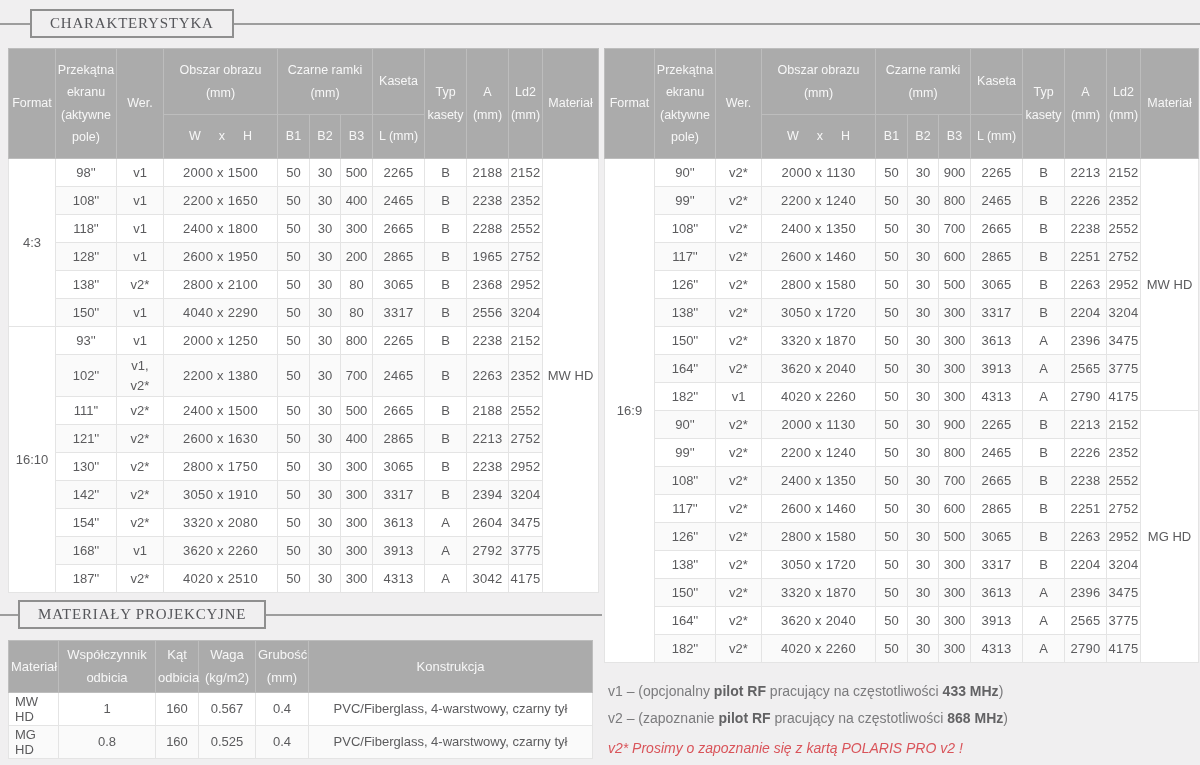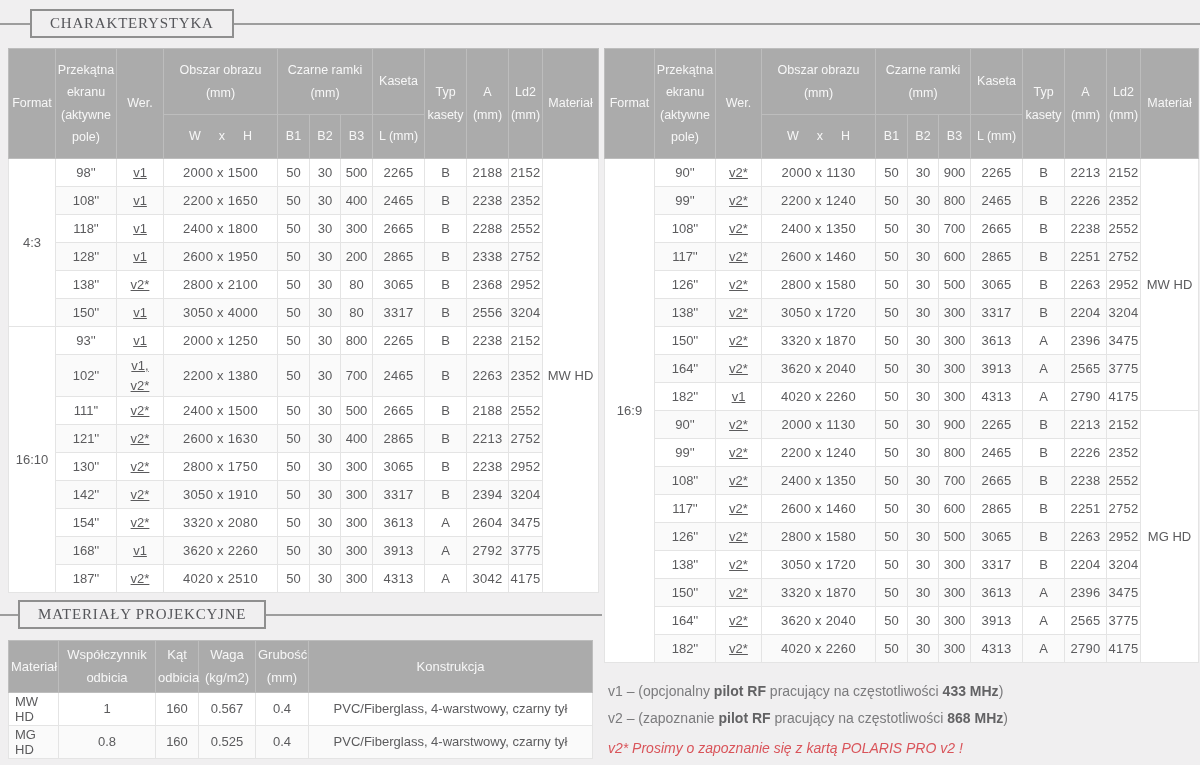--- a/index.html
+++ b/index.html
@@ -26,21 +26,21 @@
   .spec-table { width:100%; }
   .spec-table th { background:#ababab; color:#f7f7f7; font-weight:normal; font-size:12.5px;
     line-height:1.8; border:1px solid #bdbdbd; text-align:center; vertical-align:middle; padding:2px 1px; }
   .spec-table thead tr:first-child th { height:66px; }
   .spec-table thead tr.subrow th { height:44px; }
   .wxh-cell { display:flex; justify-content:center; gap:18px; }
   .spec-table td { background:#fff; border:1px solid #e4e4e4; color:#5b5b5d; font-size:13px;
     text-align:center; vertical-align:middle; height:28px; padding:1px 1px; }
   .spec-table tbody tr:nth-child(even) td { background:#fafafa; }
   .spec-table td.format-cell, .spec-table td.material-cell { background:#fff !important; font-size:13px; }
-  .spec-table td.c-wer { white-space:pre-line; line-height:1.5;text-decoration:underline; }
+  .spec-table td.c-wer { white-space:pre-line; line-height:1.5; }
   .spec-table td.c-l, .spec-table td.c-a, .spec-table td.c-ld2, .spec-table td.c-wh { letter-spacing:0.3px; }
 
   
   .mat-table { width:584px; margin-top:3px; }
   .mat-table th { background:#ababab; color:#f7f7f7; font-weight:normal; font-size:13px;
     line-height:1.8; border:1px solid #bdbdbd; text-align:center; vertical-align:middle; height:50px; padding:2px; }
   .mat-table td { background:#fff; border:1px solid #e4e4e4; color:#5b5b5d; font-size:13px;
     text-align:center; vertical-align:middle; height:28px; padding:1px 2px; }
   .mat-table tbody tr:nth-child(even) td { background:#fafafa; }
   .mat-table td.mat-name { text-align:left; padding-left:6px; }
@@ -147,39 +147,39 @@
             </tr>
             <tr>
               <td class="c-size">128''</td>
               <td class="c-wer">v1</td>
               <td class="c-wh">2600 x 1950</td>
               <td class="c-b1">50</td>
               <td class="c-b2">30</td>
               <td class="c-b3">200</td>
               <td class="c-l">2865</td>
               <td class="c-typ">B</td>
-              <td class="c-a">2338</td>
+              <td class="c-a">1965</td>
               <td class="c-ld2">2752</td>
             </tr>
             <tr>
               <td class="c-size">138''</td>
               <td class="c-wer">v2*</td>
               <td class="c-wh">2800 x 2100</td>
               <td class="c-b1">50</td>
               <td class="c-b2">30</td>
               <td class="c-b3">80</td>
               <td class="c-l">3065</td>
               <td class="c-typ">B</td>
               <td class="c-a">2368</td>
               <td class="c-ld2">2952</td>
             </tr>
             <tr>
               <td class="c-size">150''</td>
               <td class="c-wer">v1</td>
-              <td class="c-wh">3050 x 4000</td>
+              <td class="c-wh">4040 x 2290</td>
               <td class="c-b1">50</td>
               <td class="c-b2">30</td>
               <td class="c-b3">80</td>
               <td class="c-l">3317</td>
               <td class="c-typ">B</td>
               <td class="c-a">2556</td>
               <td class="c-ld2">3204</td>
             </tr>
             <tr>
               <td class="format-cell" rowspan="9">16:10</td>

